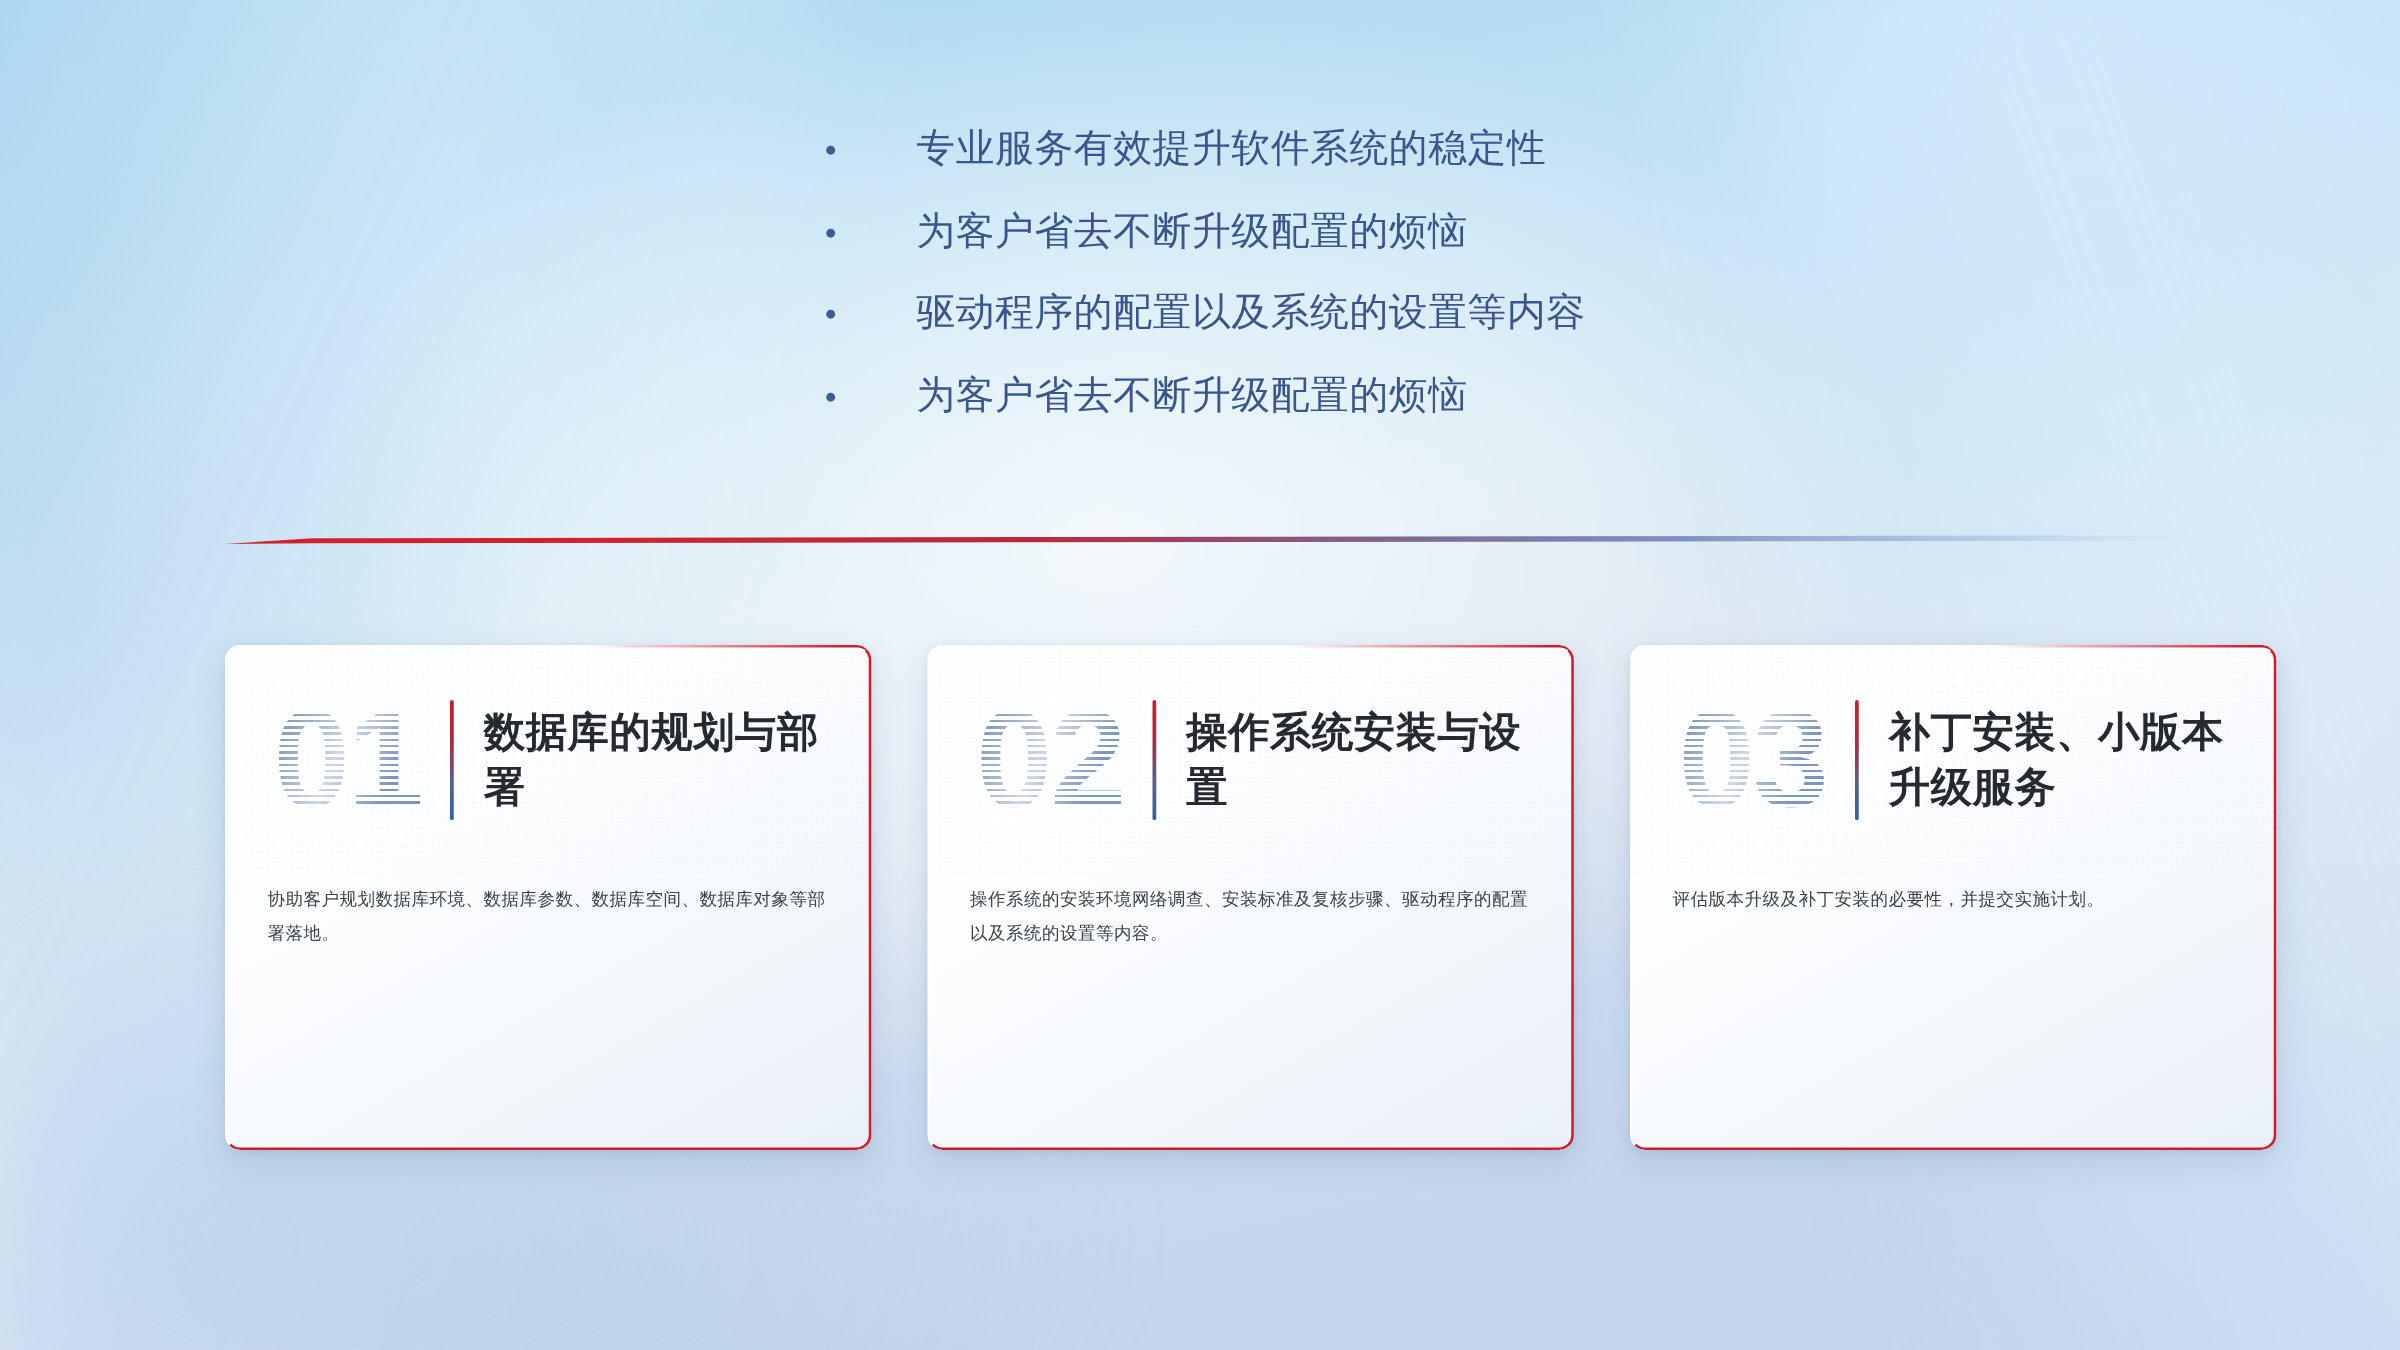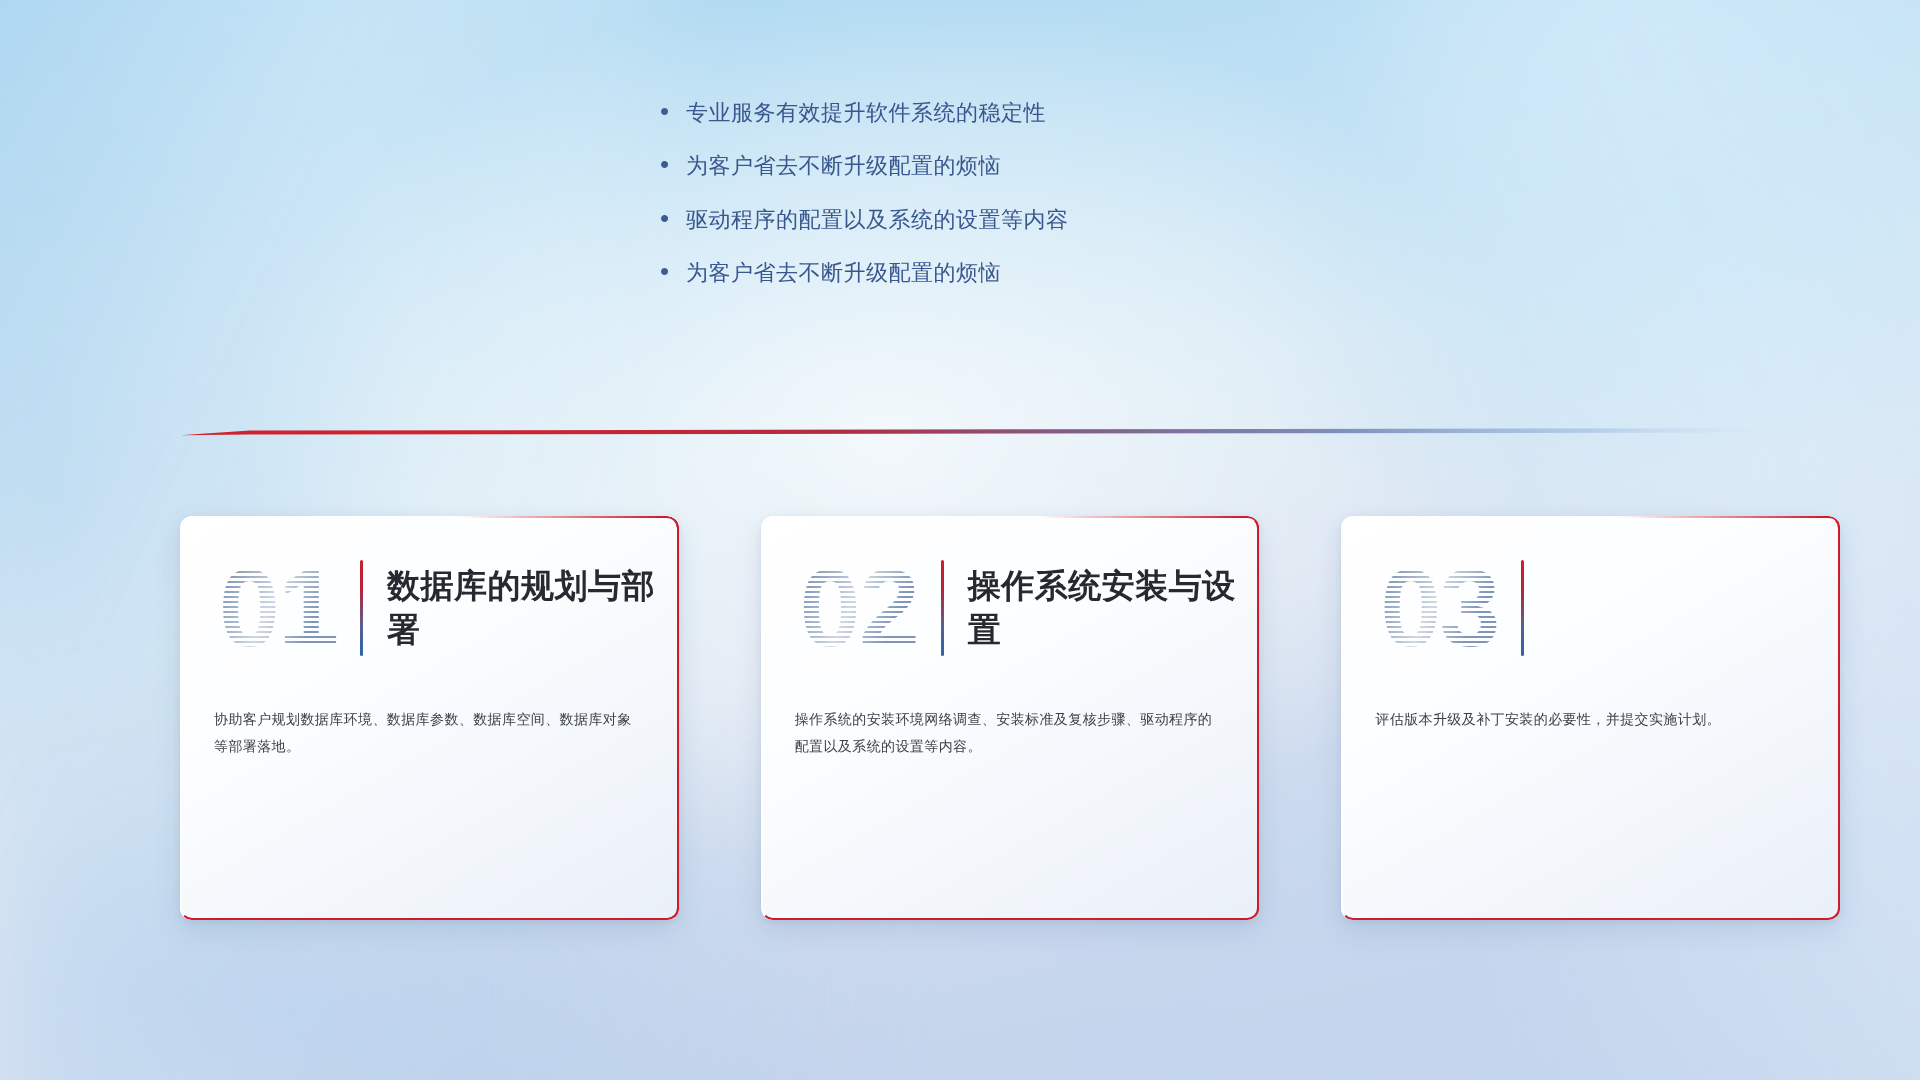--- a/index.html
+++ b/index.html
@@ -70,43 +70,44 @@
   }
   .bullet-dot {
     width:26px;
     flex:0 0 26px;
     color:#3c5c94;
     font-size:26px;
     line-height:1;
     text-align:left;
   }
   .bullet-text {
-    font-size:22px;
+    font-size:31px;
     line-height:1.34;
     color:#39578e;
     letter-spacing:0.5px;
     font-weight:500;
+    margin-left:47px;
   }
 
   
   #divider-wrap {
     position:absolute;
     left:180px; top:424px;
     width:1570px; height:16px;
     pointer-events:none;
   }
   #divider-wrap svg { display:block; width:100%; height:100%; }
 
   
   #cards {
     position:absolute;
     left:180px; top:516px;
     width:1660px; height:404px;
     display:flex;
-    gap:82px;
+    gap:45px;
   }
 
   .card {
     position:relative;
     width:517px;
     height:404px;
     border-radius:12px;
     background:linear-gradient(150deg,#ffffff 0%, #fdfeff 32%, #f2f6fb 72%, #eaf0f8 100%);
     box-shadow:0 10px 26px rgba(80,110,150,0.16), 0 2px 6px rgba(80,110,150,0.10);
     overflow:hidden;
@@ -301,20 +302,21 @@
       <div class="card-accent"></div>
     </div>
 
     <div class="card">
       <div class="card-dots"></div>
       <div class="card-head">
         <div class="card-number">
           <span>03</span>
         </div>
         <div class="card-bar"></div>
+        <div class="card-title">补丁安装、小版本升级服务</div>
       </div>
       <div class="card-body">评估版本升级及补丁安装的必要性，并提交实施计划。</div>
       <div class="card-rim"></div>
       <div class="card-accent"></div>
     </div>
 
   </div>
 
 </div>
 

